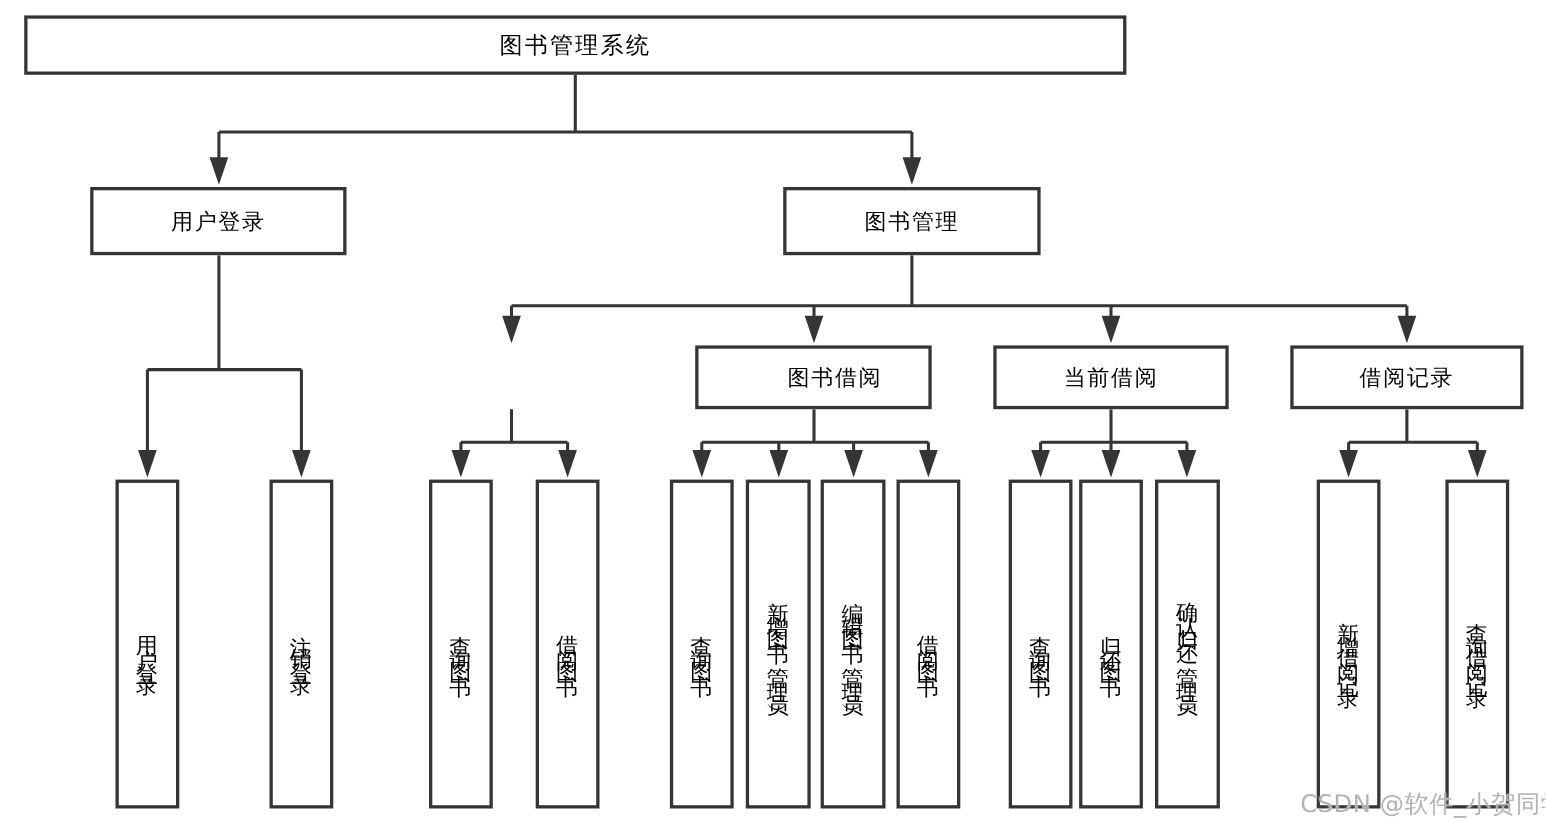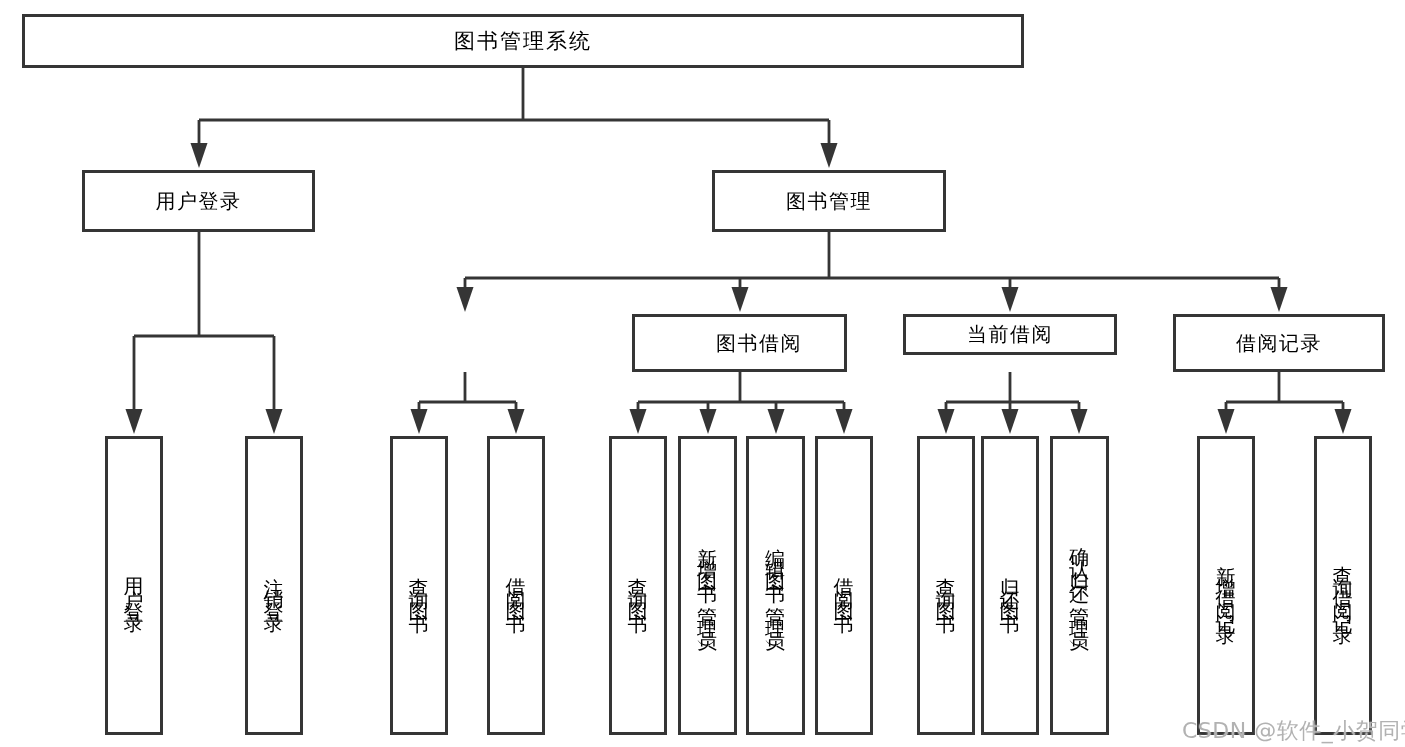--- a/index.html
+++ b/index.html
@@ -17,21 +17,21 @@
   .vtext{
     writing-mode:vertical-rl;text-orientation:mixed;
     font-size:20px;letter-spacing:12px;line-height:1.1;white-space:nowrap;
   }
   
   .n-root{left:22px;top:14px;width:1002px;height:54px;}
   .n-l2a{left:82px;top:170px;width:233px;height:62px;}
   .n-l2b{left:712px;top:170px;width:234px;height:62px;}
   .n-l3a{left:362px;top:314px;width:206px;height:58px;}
   .n-l3b{left:632px;top:314px;width:215px;height:58px;padding-left:39px;}
-  .n-l3c{left:903px;top:314px;width:214px;height:41px;}
+  .n-l3c{left:903px;top:314px;width:214px;height:58px;}
   .n-l3d{left:1173px;top:314px;width:212px;height:58px;}
   .leaf{top:436px;height:299px;}
   .n-ua{left:105px;width:58px;} .n-ub{left:245px;width:58px;}
   .n-na{left:390px;width:58px;} .n-nb{left:487px;width:58px;}
   .n-ba{left:609px;width:58px;} .n-bb{left:678px;width:59px;}
   .n-bc{left:746px;width:59px;} .n-bd{left:815px;width:58px;}
   .n-ca{left:917px;width:58px;} .n-cb{left:981px;width:58px;}
   .n-cc{left:1050px;width:59px;}
   .n-ra{left:1197px;width:58px;} .n-rb{left:1314px;width:58px;}
   .watermark{

